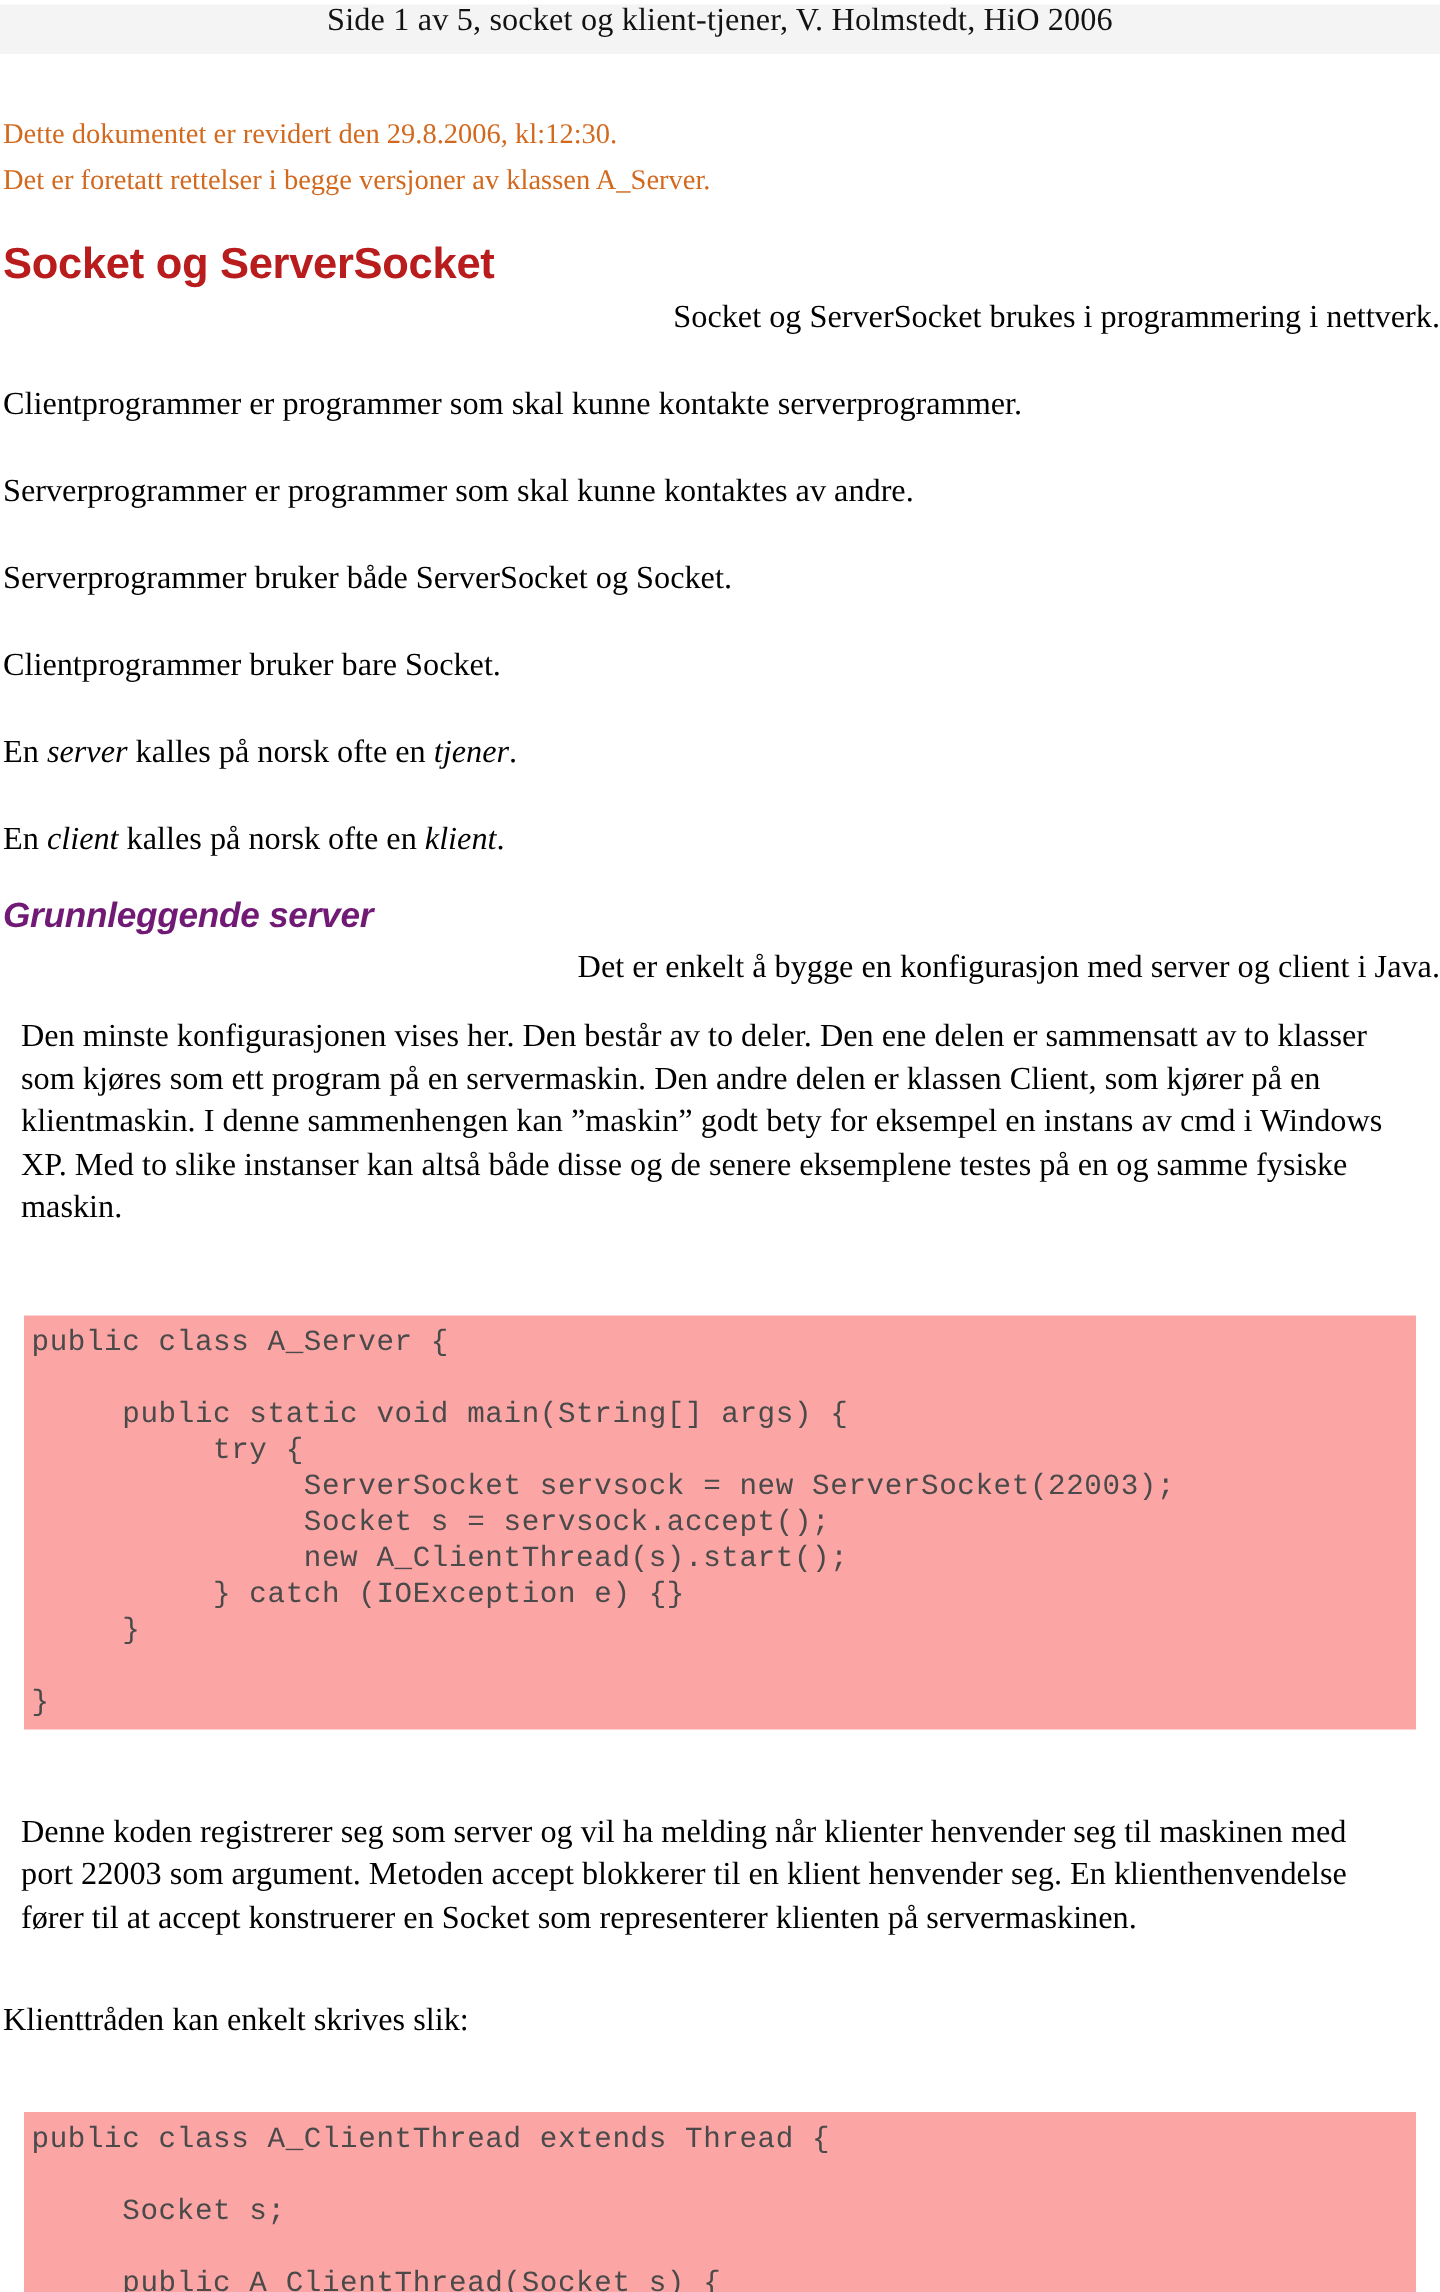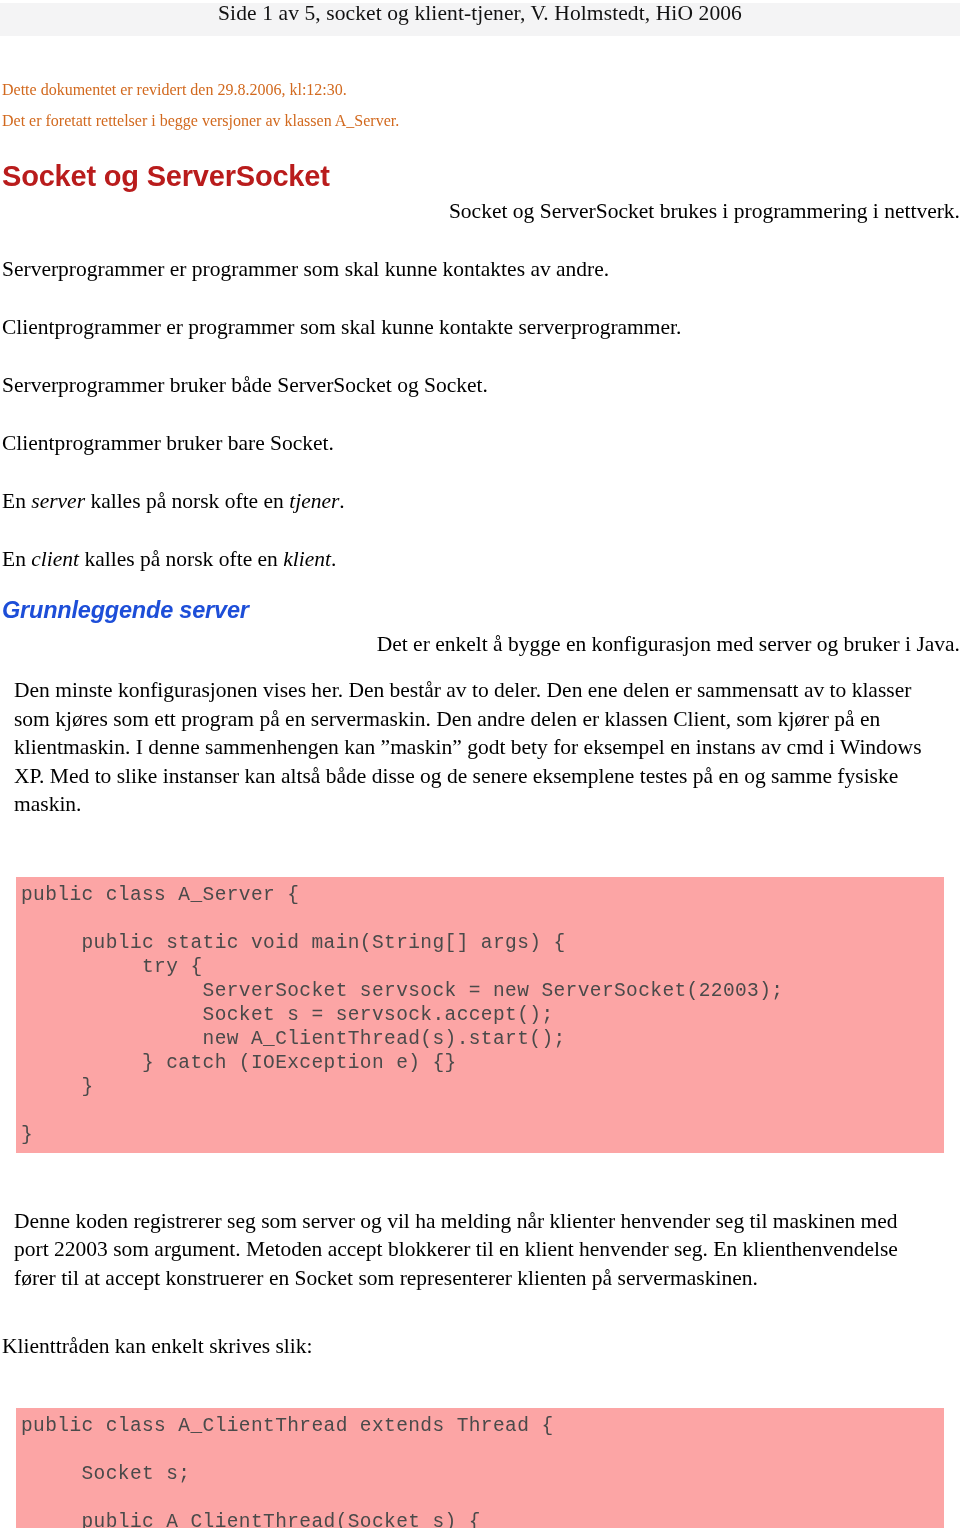--- a/index.html
+++ b/index.html
@@ -42,21 +42,21 @@
     top: 36px;
     left: 0;
     width: 960px;
   }
 
   .revision-note {
     margin: 0;
     padding: 38px 0 0 2px;
     color: #d2691e;
     font-family: "Liberation Serif", serif;
-    font-size: 16px;
+    font-size: 19px;
     line-height: 31px;
   }
   .revision-note .rline {
     display: block;
     white-space: nowrap;
   }
 
   h1.h-title {
     margin: 0;
     padding: 23px 0 0 2px;
@@ -69,21 +69,21 @@
   }
 
   h2.h-sub {
     margin: 0;
     padding: 20px 0 0 2px;
     font-family: "Liberation Sans", sans-serif;
     font-weight: bold;
     font-size: 23.5px;
     line-height: 31px;
     letter-spacing: -0.2px;
-    color: #1d4ed8;
+    color: #701a75;
   }
   h2.h-sub.italic {
     font-style: italic;
   }
 
   p.body-line {
     margin: 0;
     padding: 0 0 0 2px;
     font-family: "Liberation Serif", serif;
     font-size: 21.5px;
@@ -135,31 +135,31 @@
 <div class="doc">
 
   <div class="revision-note">
     <span class="rline">Dette dokumentet er revidert den 29.8.2006, kl:12:30.</span>
     <span class="rline">Det er foretatt rettelser i begge versjoner av klassen A_Server.</span>
   </div>
 
   <h1 class="h-title">Socket og ServerSocket</h1>
 
   <p class="body-line tight">Socket og ServerSocket brukes i programmering i nettverk.</p>
+  <p class="body-line spaced">Clientprogrammer er programmer som skal kunne kontakte serverprogrammer.</p>
   <p class="body-line spaced">Serverprogrammer er programmer som skal kunne kontaktes av andre.</p>
-  <p class="body-line spaced">Clientprogrammer er programmer som skal kunne kontakte serverprogrammer.</p>
   <p class="body-line spaced">Serverprogrammer bruker både ServerSocket og Socket.</p>
   <p class="body-line spaced">Clientprogrammer bruker bare Socket.</p>
 
   <p class="body-line spaced"><span>En </span><i>server</i><span> kalles på norsk ofte en </span><i>tjener</i><span>.</span></p>
 
   <p class="body-line spaced"><span>En </span><i>client</i><span> kalles på norsk ofte en </span><i>klient</i><span>.</span></p>
 
   <h2 class="h-sub italic">Grunnleggende server</h2>
-  <p class="body-line tight">Det er enkelt å bygge en konfigurasjon med server og bruker i Java.</p>
+  <p class="body-line tight">Det er enkelt å bygge en konfigurasjon med server og client i Java.</p>
 
   <p class="body-para">Den minste konfigurasjonen vises her. Den består av to deler. Den ene delen er sammensatt av to klasser som kjøres som ett program på en servermaskin. Den andre delen er klassen Client, som kjører på en klientmaskin. I denne sammenhengen kan ”maskin” godt bety for eksempel en instans av cmd i Windows XP. Med to slike instanser kan altså både disse og de senere eksemplene testes på en og samme fysiske maskin.</p>
 
   <div class="code-gap-top"></div>
   <pre class="code-block">public class A_Server {
 
      public static void main(String[] args) {
           try {
                ServerSocket servsock = new ServerSocket(22003);
                Socket s = servsock.accept();

